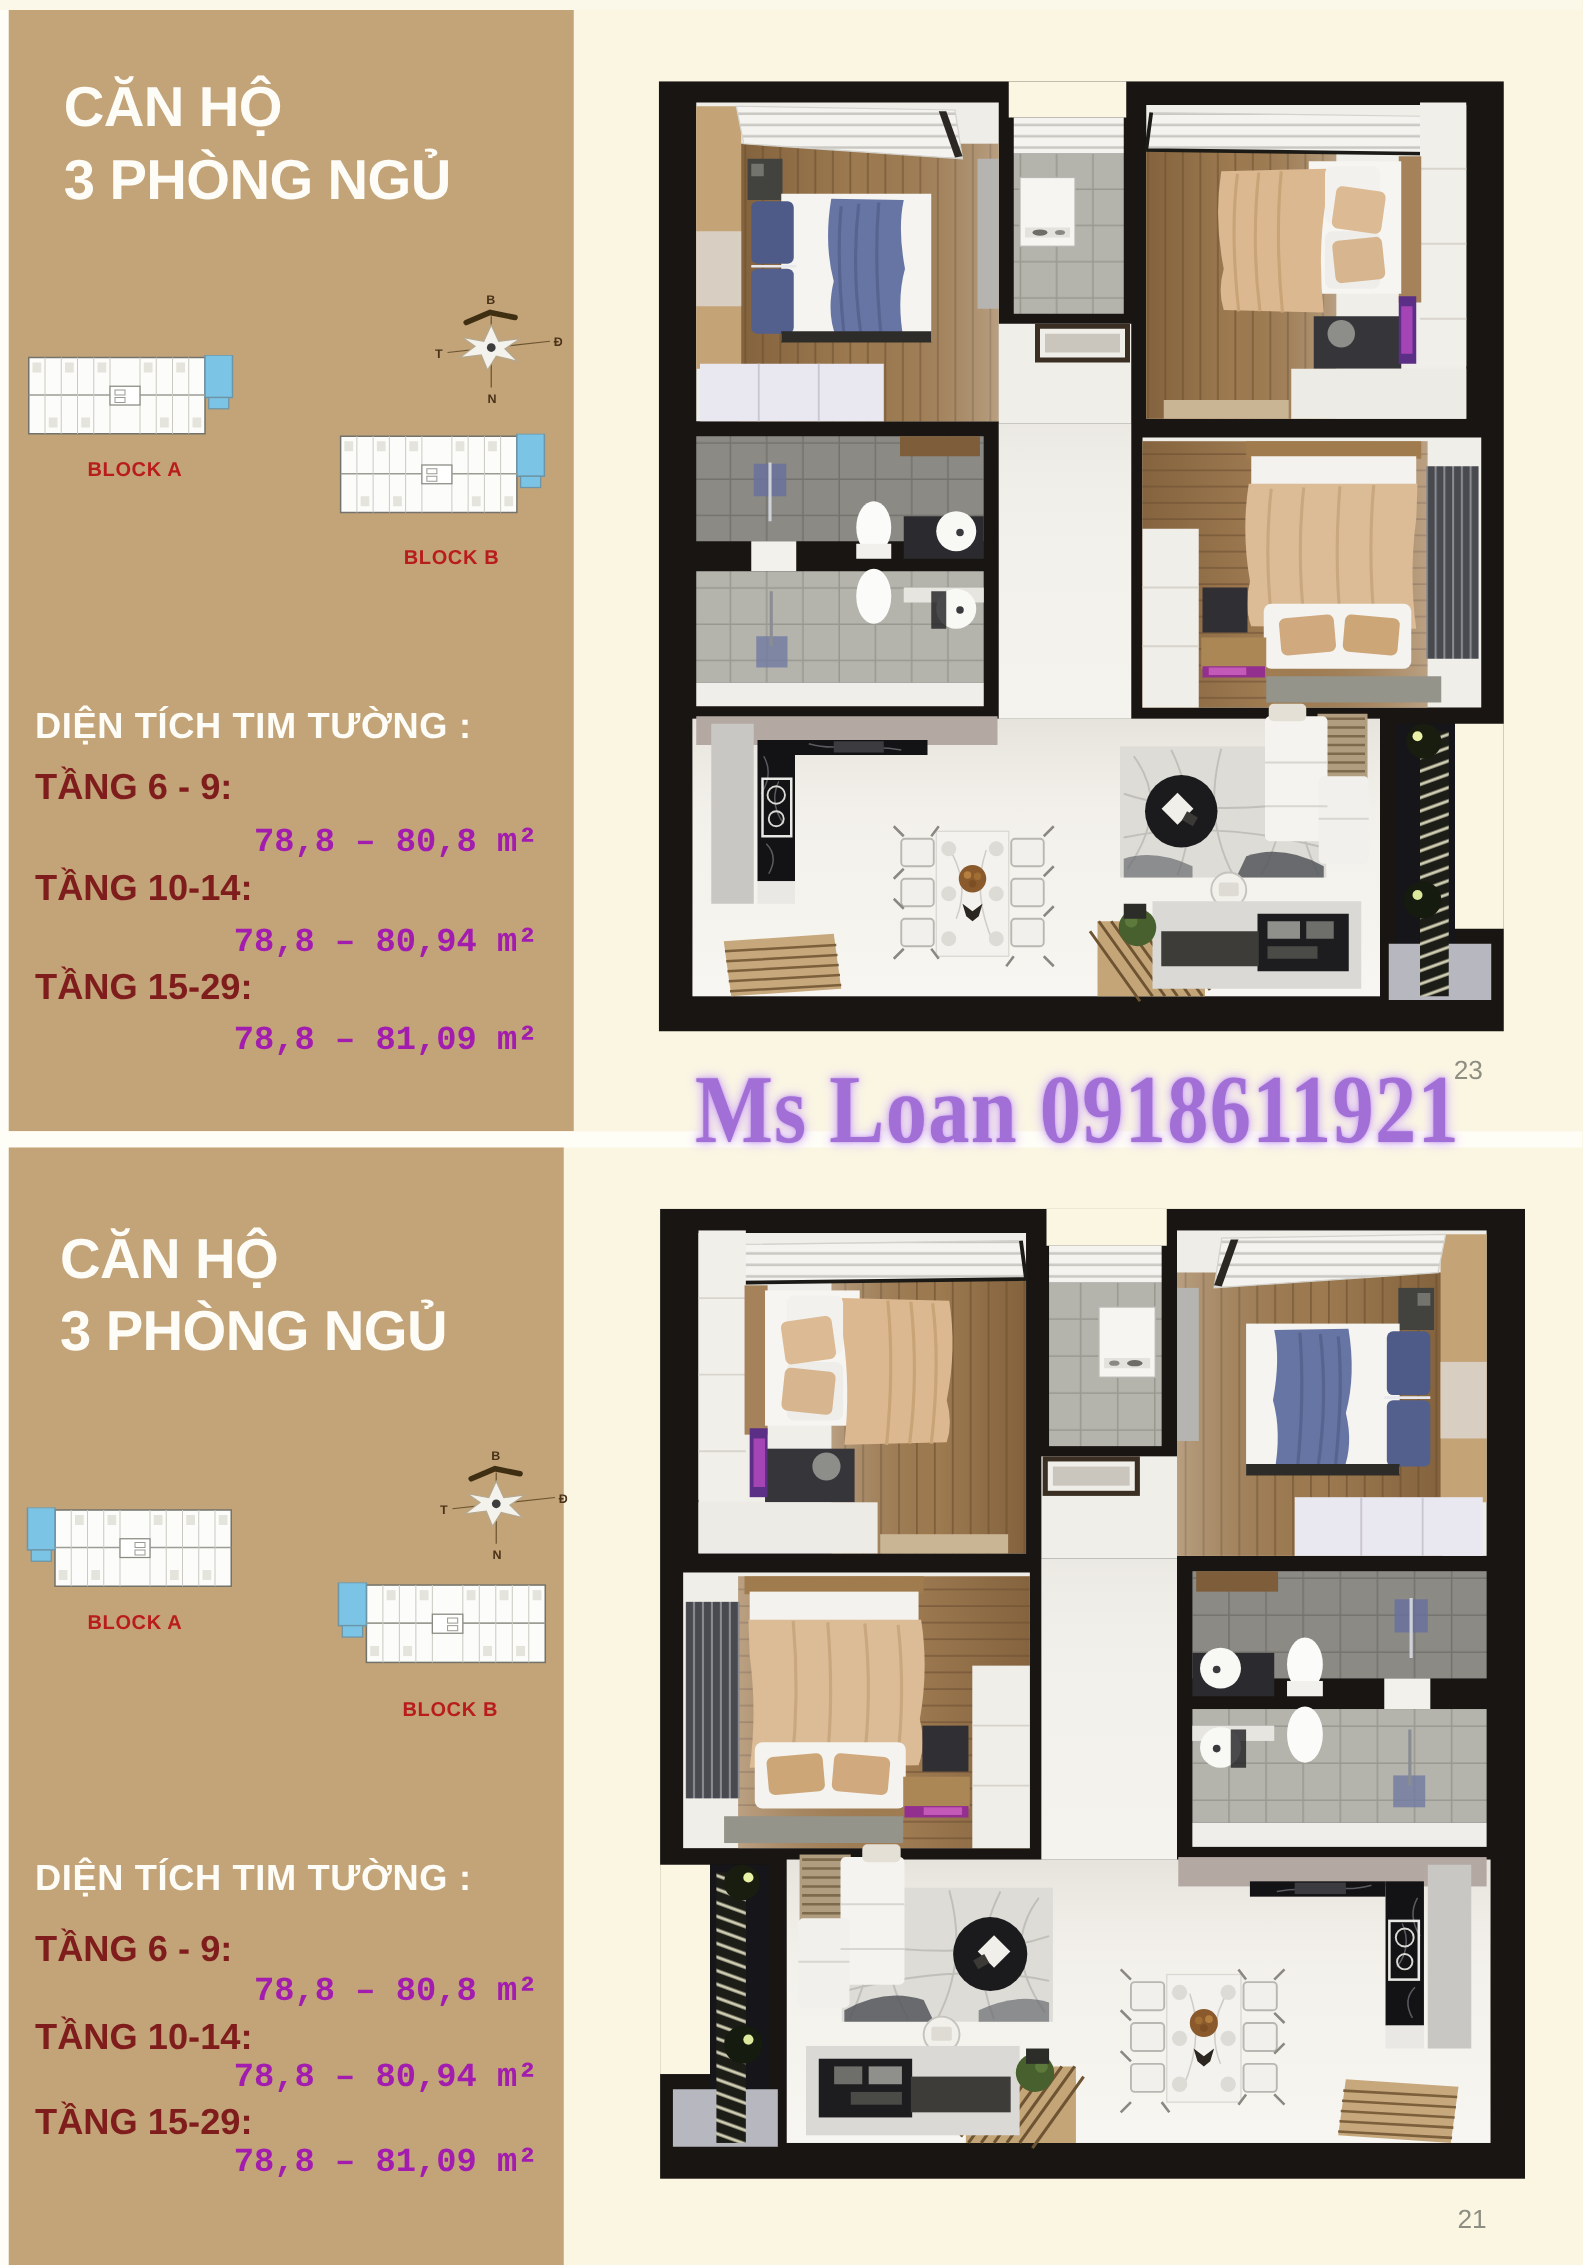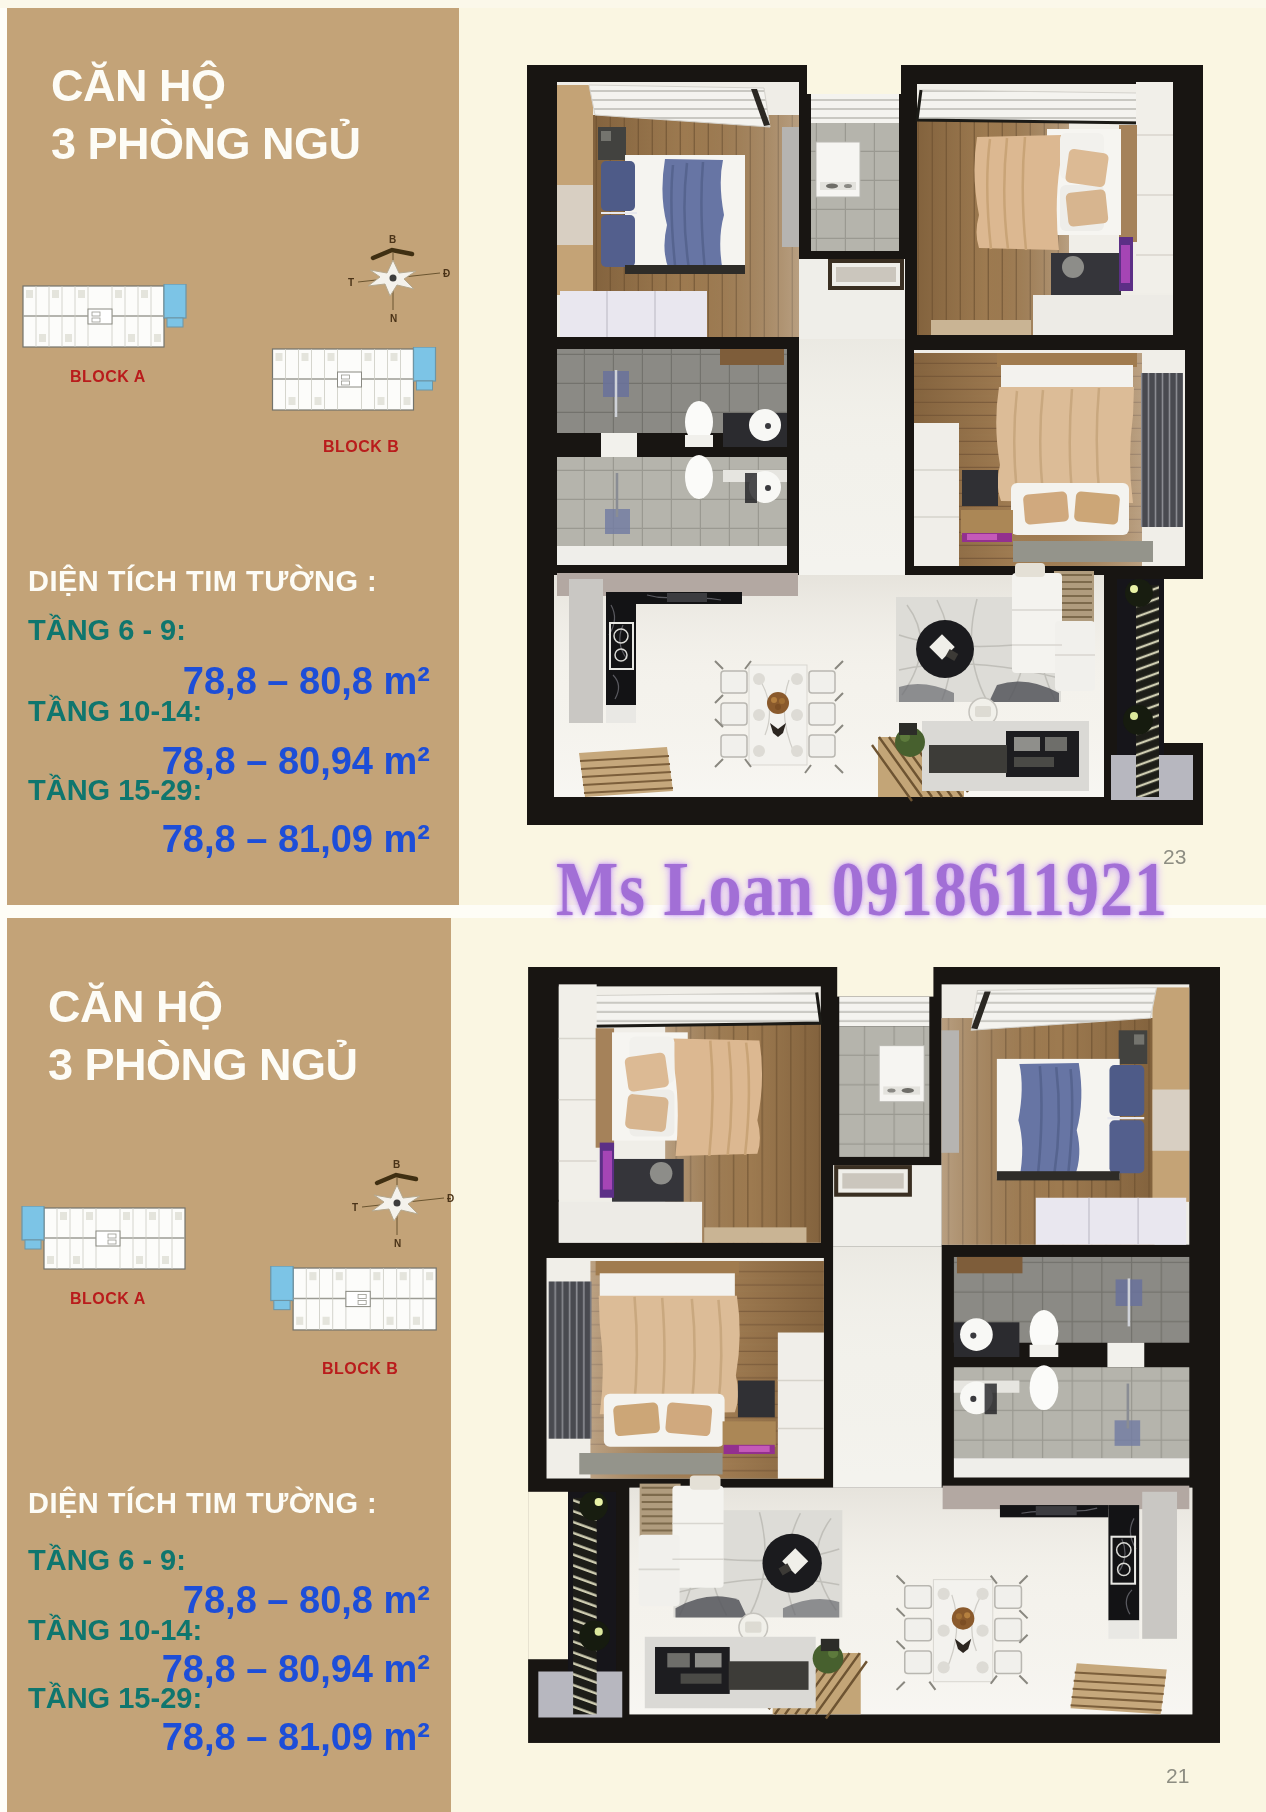--- a/index.html
+++ b/index.html
@@ -3,22 +3,22 @@
 <meta charset="utf-8">
 <style>
   html,body{margin:0;padding:0;}
   body{width:1266px;height:1812px;background:#faf6e2;font-family:"Liberation Sans",sans-serif;overflow:hidden;}
   .abs{position:absolute;}
   #page{position:relative;width:1266px;height:1812px;background:#faf6e2;}
   .panel{position:absolute;background:#c3a378;}
   .title{color:#fdfcf6;font-weight:bold;font-size:45px;line-height:58px;letter-spacing:-0.5px;}
   .blocklabel{color:#b91c1c;font-weight:bold;font-size:16px;letter-spacing:0.5px;}
   .dhead{color:#fdfcf6;font-weight:bold;font-size:29px;letter-spacing:0.5px;}
-  .tang{color:#0f766e;font-weight:600;font-size:29px;}
-  .val{color:#1d4ed8;font-weight:bold;font-size:38px;}
+  .tang{color:#7f1d1d;font-weight:600;font-size:29px;}
+  .val{color:#a21caf;font-weight:bold;font-size:27px;font-family:Liberation Mono, monospace;}
   .wm{color:#a26fd6;transform:scaleY(1.18);transform-origin:0 0;font-family:"Liberation Serif",serif;font-weight:bold;font-size:66px;
       text-shadow:0 0 2px #c49bea,0 0 6px #cfaaf0,0 0 10px #e2c8f8;letter-spacing:1px;}
   .pageno{color:#8d8d82;font-size:21px;}
 </style>
 </head>
 <body>
 <div id="page">
 
   <div class="abs" style="left:0;top:0;width:7px;height:1812px;background:#fefdf8;"></div>
 

